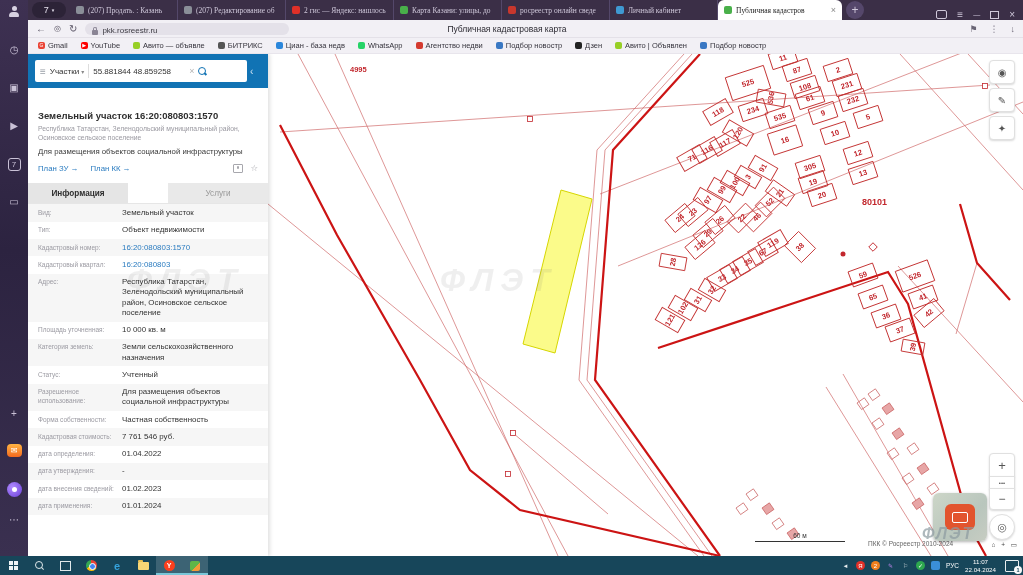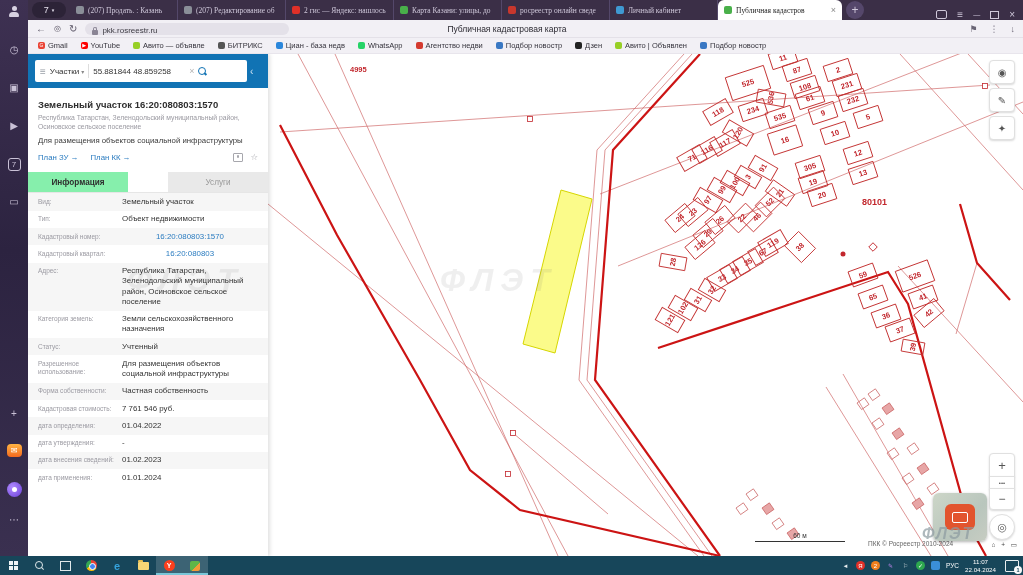--- a/index.html
+++ b/index.html
@@ -55,38 +55,38 @@
   #searchpill .burger{color:#9aa0a8;font-size:10px;}
   #cat{font-size:8px;color:#333;display:flex;align-items:center;gap:2px;}
   #cat .chev{font-size:6px;color:#888;}
   .vsep{width:1px;height:14px;background:#ddd;}
   #query{border:none;outline:none;font-size:8px;color:#333;width:92px;font-family:"Liberation Sans",sans-serif;padding:0;background:transparent;}
   .clear-x{color:#b5b5b5;font-size:9px;}
   .mag{position:relative;width:9px;height:9px;display:inline-block;}
   .mag::before{content:"";position:absolute;left:0;top:0;width:6px;height:6px;border:1.4px solid #1173b4;border-radius:50%;}
   .mag::after{content:"";position:absolute;left:6px;top:6px;width:3px;height:1.5px;background:#1173b4;transform:rotate(45deg);}
   #collapse{margin-left:3px;color:#cfe4f2;font-size:10px;}
-  #card{position:absolute;left:0;top:38px;width:240px;height:468px;background:#fff;overflow:hidden;}
+  #card{position:absolute;left:0;top:49px;width:240px;height:468px;background:#fff;overflow:hidden;}
   #card .hdr{padding:7px 10px 4px 10px;}
   #p-title{font-size:9.5px;font-weight:bold;color:#2e2e2e;white-space:nowrap;}
   #p-loc{font-size:6.8px;color:#9a99a1;margin-top:3px;line-height:1.35;}
   #p-usage{font-size:7.8px;color:#3a3a3a;margin-top:5px;line-height:1.3;}
   #p-links{display:flex;align-items:center;gap:12px;margin-top:6px;font-size:7.8px;color:#2b7cc0;}
   #p-links .ic-group{margin-left:auto;display:flex;gap:7px;color:#a7a7ad;font-size:8.5px;align-items:center;}
   .snap-ic{display:inline-block;width:8px;height:7px;border:1px solid #a7a7ad;border-radius:1px;position:relative;}
   .snap-ic::after{content:"";position:absolute;left:2.5px;top:1.5px;width:2.5px;height:2.5px;border-radius:50%;background:#a7a7ad;}
   #p-tabs{display:flex;height:20px;margin-top:6px;border-bottom:1px solid #e6e6e6;}
   #p-tabs .pt{flex:1;display:flex;align-items:center;justify-content:center;font-size:8.2px;}
-  #tab-info{background:#86efac;color:#2e2e2e;font-weight:bold;}
+  #tab-info{background:#e5e5e5;color:#2e2e2e;font-weight:bold;}
   #tab-serv{background:#e9e9e9;color:#999;margin-left:40px;}
   #ptable .row{display:flex;padding:3.5px 10px;box-sizing:border-box;}
   #ptable .row:nth-child(odd){background:#f6f6f6;}
   #ptable .lab{flex:0 0 84px;font-size:6.5px;color:#9b9aa2;padding-top:1px;line-height:1.3;}
   #ptable .val{flex:1;font-size:7.9px;color:#333;line-height:1.3;}
-  #ptable .val.link{color:#2b7cc0;text-align:center;}
+  #ptable .val.link{color:#2b7cc0;}
   
   #map{position:absolute;left:240px;top:0;width:755px;height:502px;background:#fff;overflow:hidden;}
   #map-svg{position:absolute;left:0;top:0;}
   .mapctl{position:absolute;width:24px;background:#fff;border:1px solid #e0e0e0;border-radius:4px;
     box-shadow:0 1px 2px rgba(0,0,0,.15);display:flex;align-items:center;justify-content:center;color:#555;}
   .scalebar{position:absolute;left:487px;top:478px;width:90px;text-align:center;}
   .scalebar .lbl{font-size:6.5px;color:#333;}
   .scalebar .line{height:1px;background:#333;margin-top:2px;}
   #copyright{position:absolute;left:600px;top:486px;font-size:6.5px;color:#666;}
   #widget{position:absolute;right:36px;top:439px;width:54px;height:48px;border-radius:6px;
@@ -303,20 +303,24 @@
             </div>
             <div class="row">
               <div class="lab">Кадастровый квартал:</div>
               <div class="val link">16:20:080803</div>
             </div>
             <div class="row">
               <div class="lab">Адрес:</div>
               <div class="val">Республика Татарстан, Зеленодольский муниципальный район, Осиновское сельское поселение</div>
             </div>
             <div class="row">
+              <div class="lab">Площадь уточненная:</div>
+              <div class="val">10 000 кв. м</div>
+            </div>
+            <div class="row">
               <div class="lab">Категория земель:</div>
               <div class="val">Земли сельскохозяйственного назначения</div>
             </div>
             <div class="row">
               <div class="lab">Статус:</div>
               <div class="val">Учтенный</div>
             </div>
             <div class="row">
               <div class="lab">Разрешенное использование:</div>
               <div class="val">Для размещения объектов социальной инфраструктуры</div>

